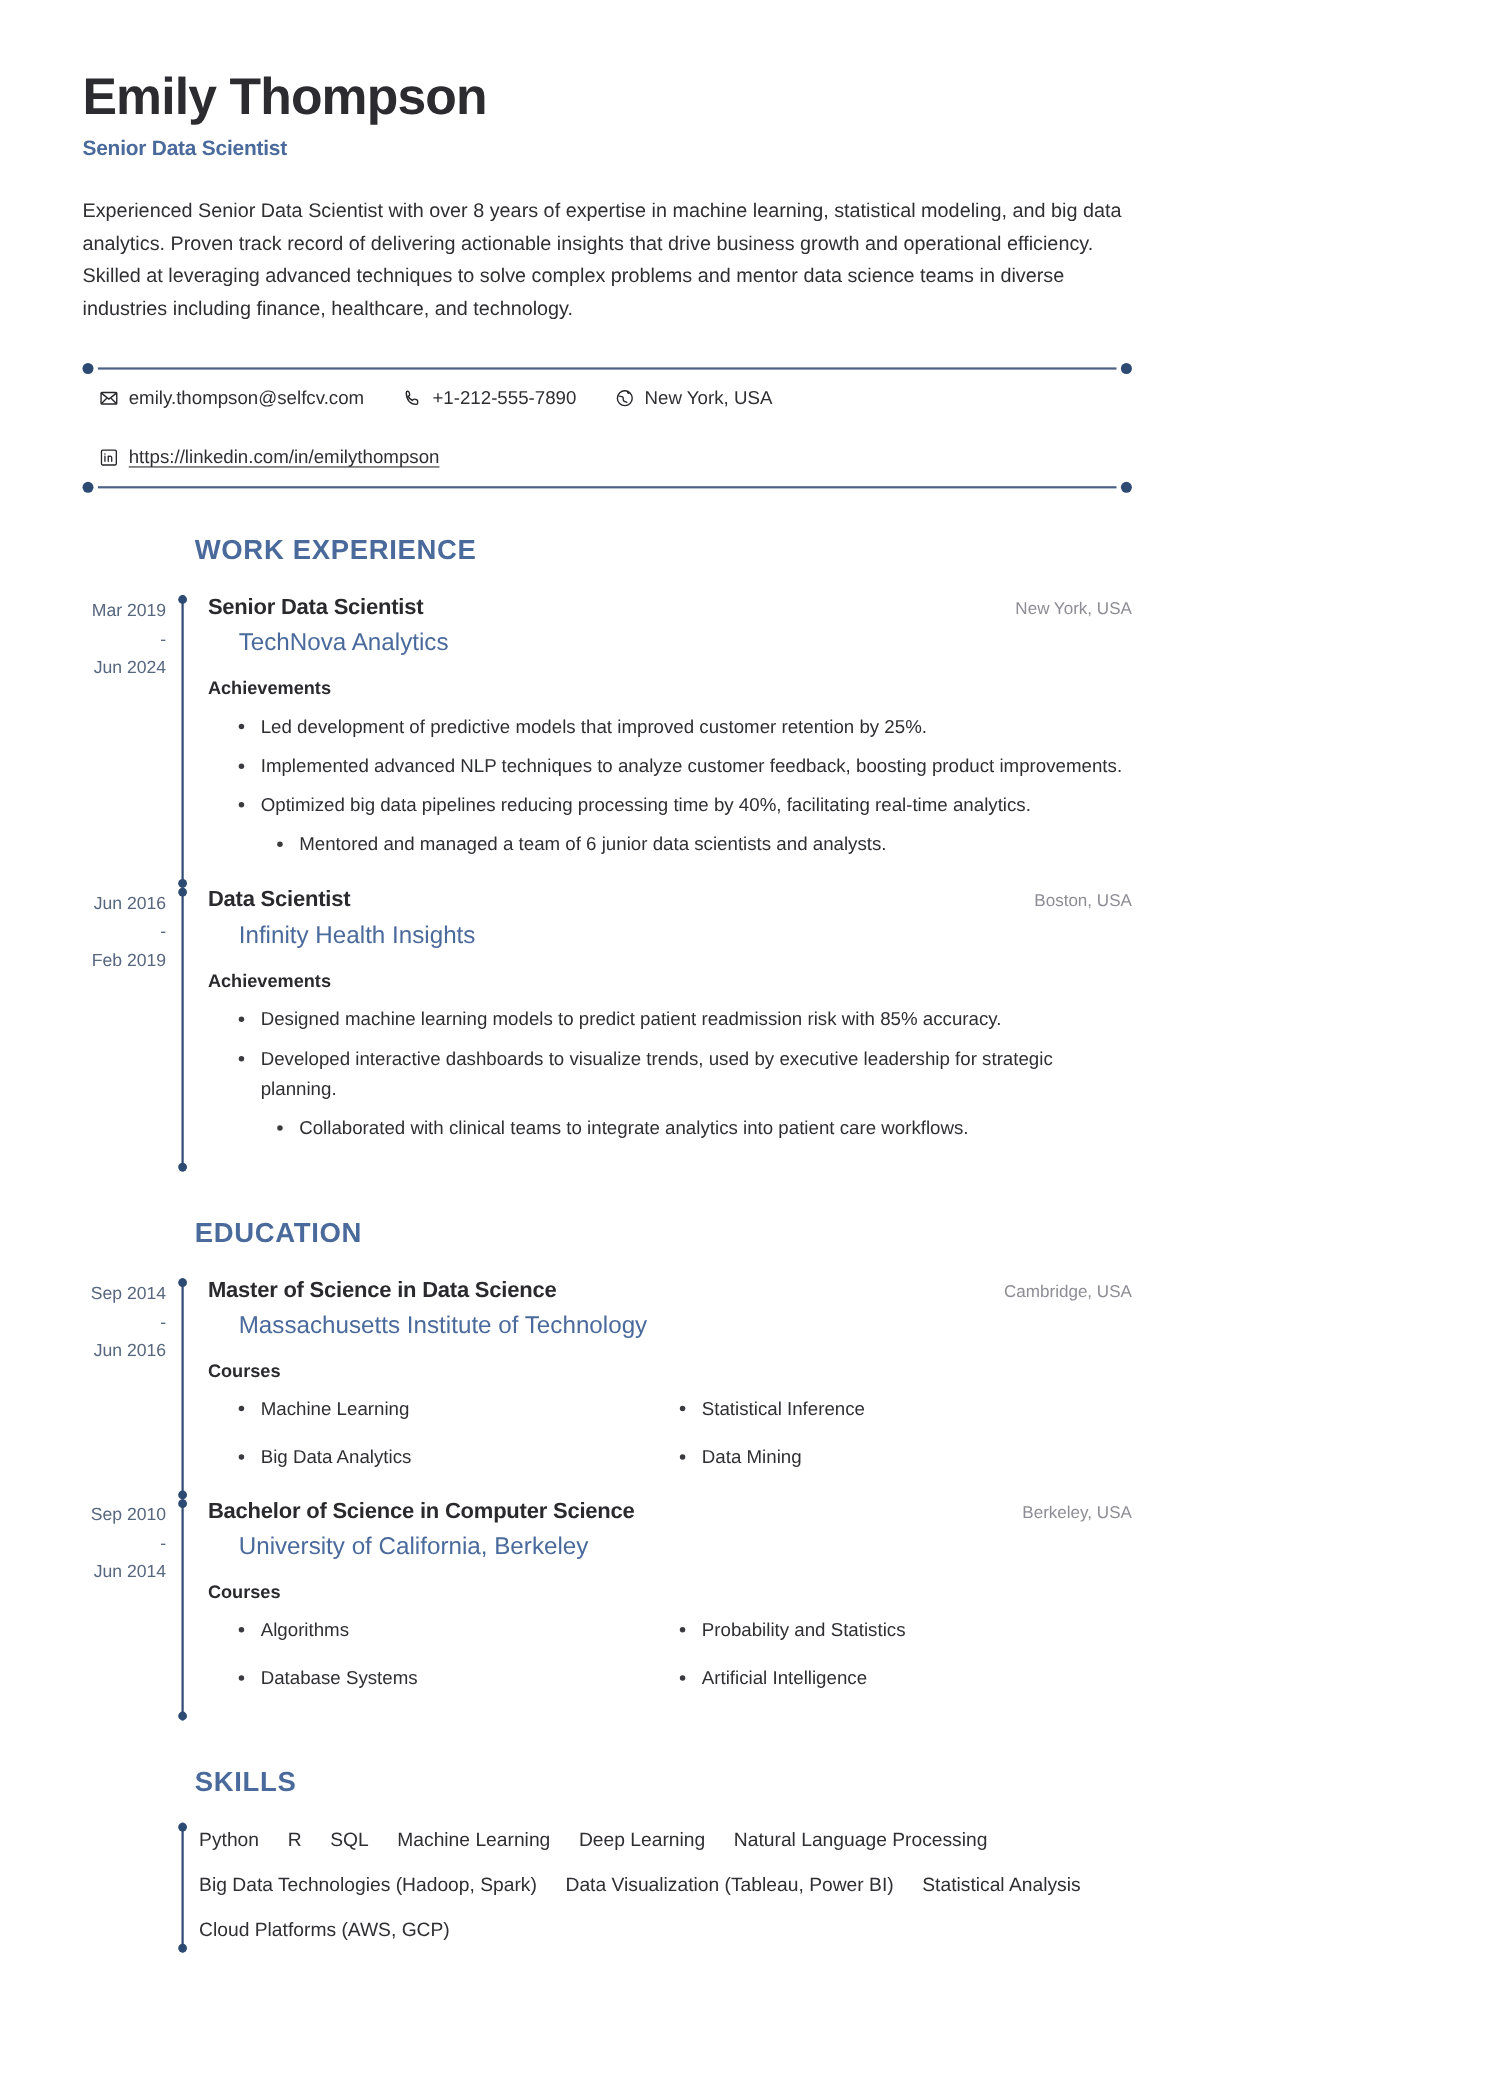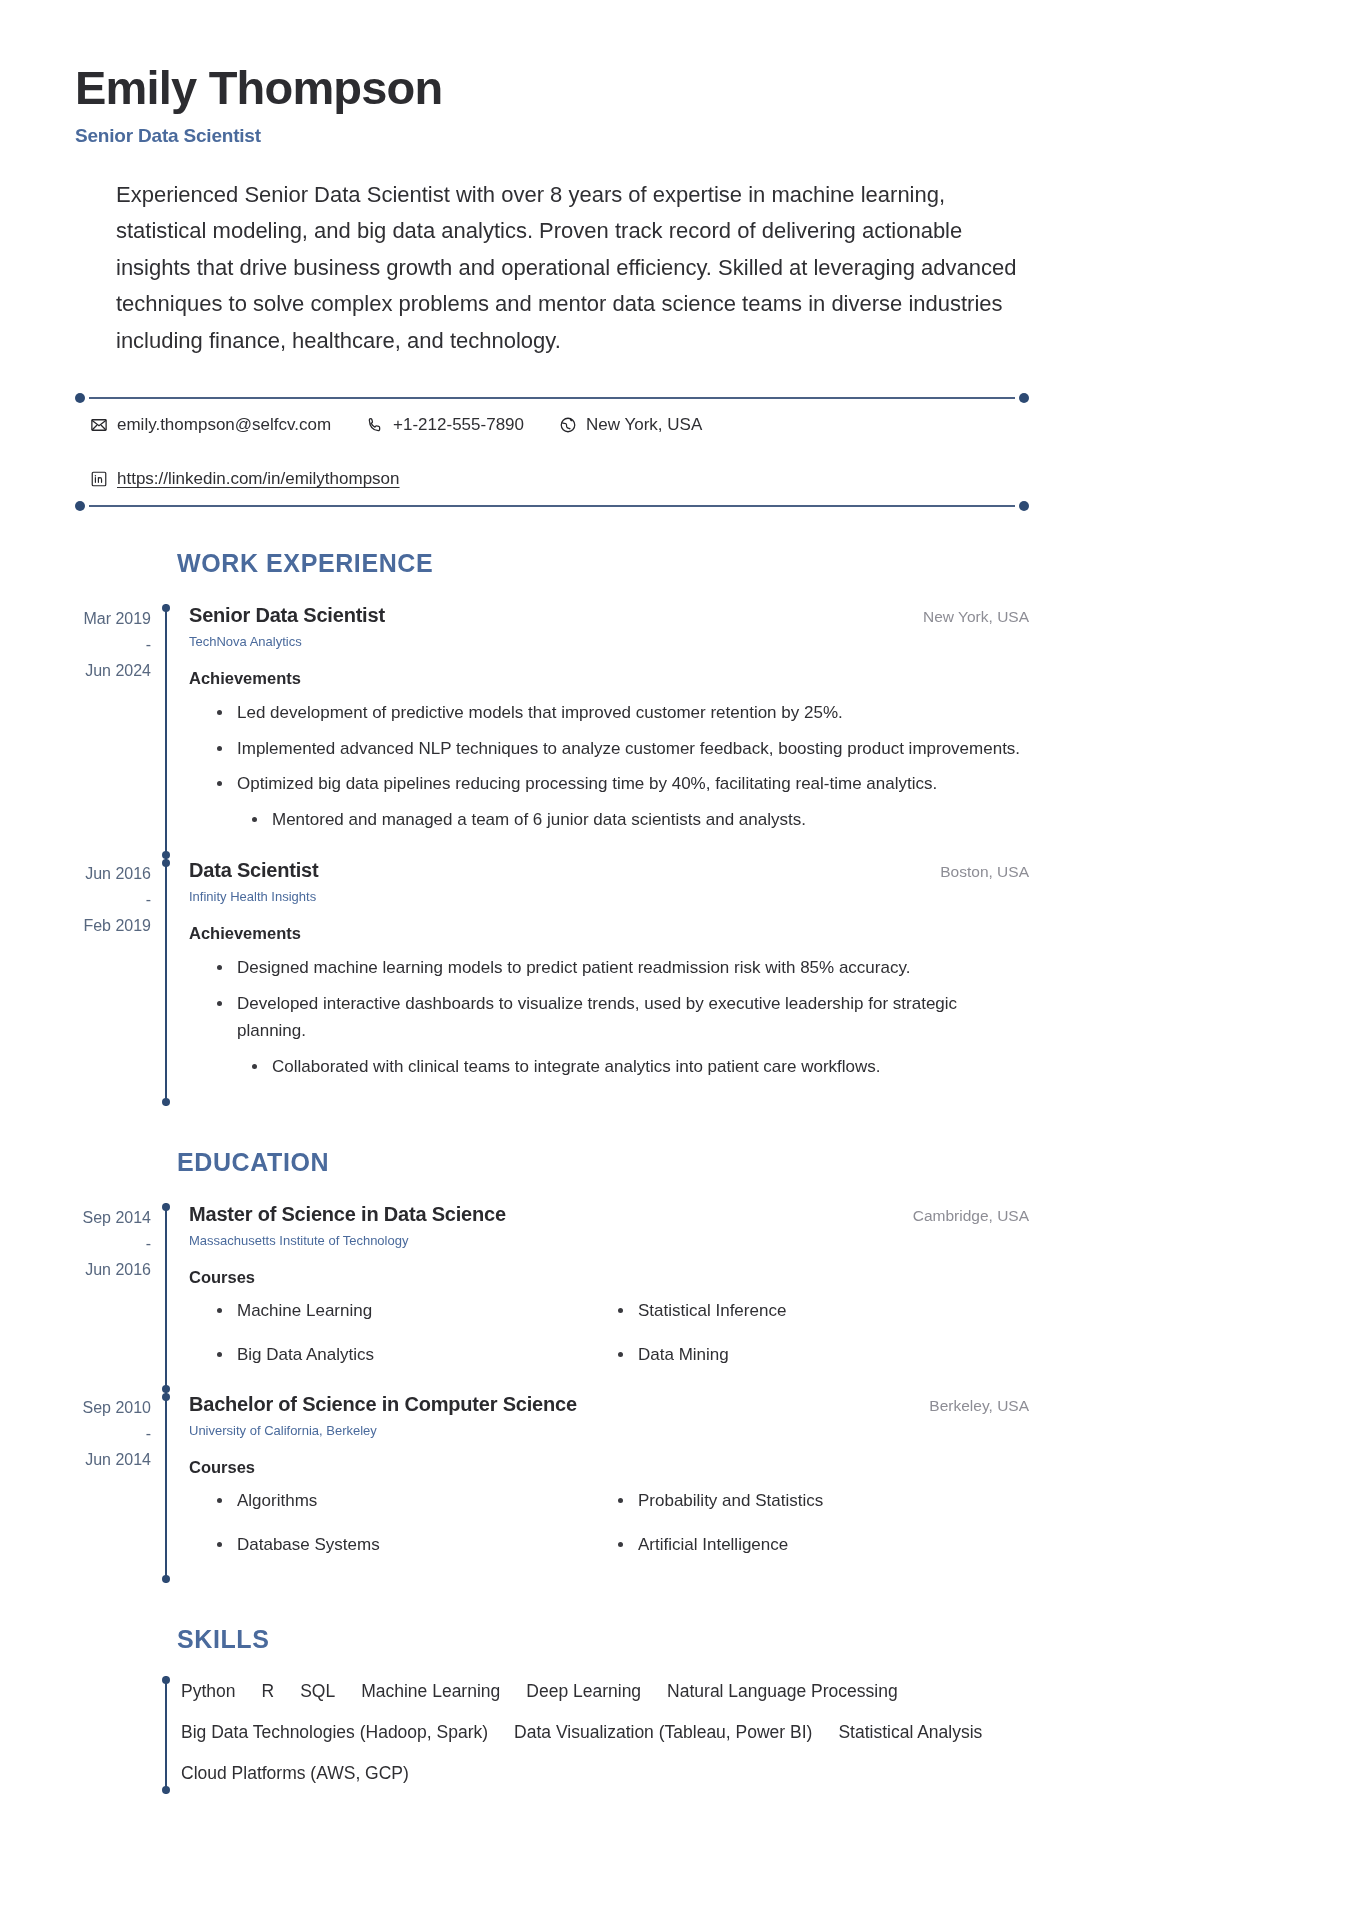--- a/index.html
+++ b/index.html
@@ -35,25 +35,24 @@
   .headline {
     margin-top: 10px;
     font-size: 19px;
     font-weight: bold;
     color: #4a6a9c;
     letter-spacing: -0.2px;
   }
 
   .summary {
     margin-top: 30px;
-    font-size: 22px;
+    font-size: 18px;
     line-height: 1.66;
     color: #2f2f33;
     max-width: 1000px;
-    margin-left: 41px;
   }
 
   
   .contact-wrap {
     margin-top: 38px;
     position: relative;
     padding: 0 0 0 0;
   }
   .rule {
     position: relative;
@@ -172,22 +171,23 @@
     color: #2a2a2e;
     letter-spacing: -0.2px;
   }
   .entry-location {
     font-size: 15.5px;
     color: #8d8d95;
     white-space: nowrap;
   }
   .entry-org {
     margin-top: 7px;
-    font-size: 13px;
+    font-size: 22px;
     color: #4a6a9c;
+    margin-left: 28px;
   }
   .entry-sub {
     margin-top: 20px;
     font-size: 16.5px;
     font-weight: bold;
     color: #2a2a2e;
   }
 
   ul.bullets {
     margin-top: 11px;

